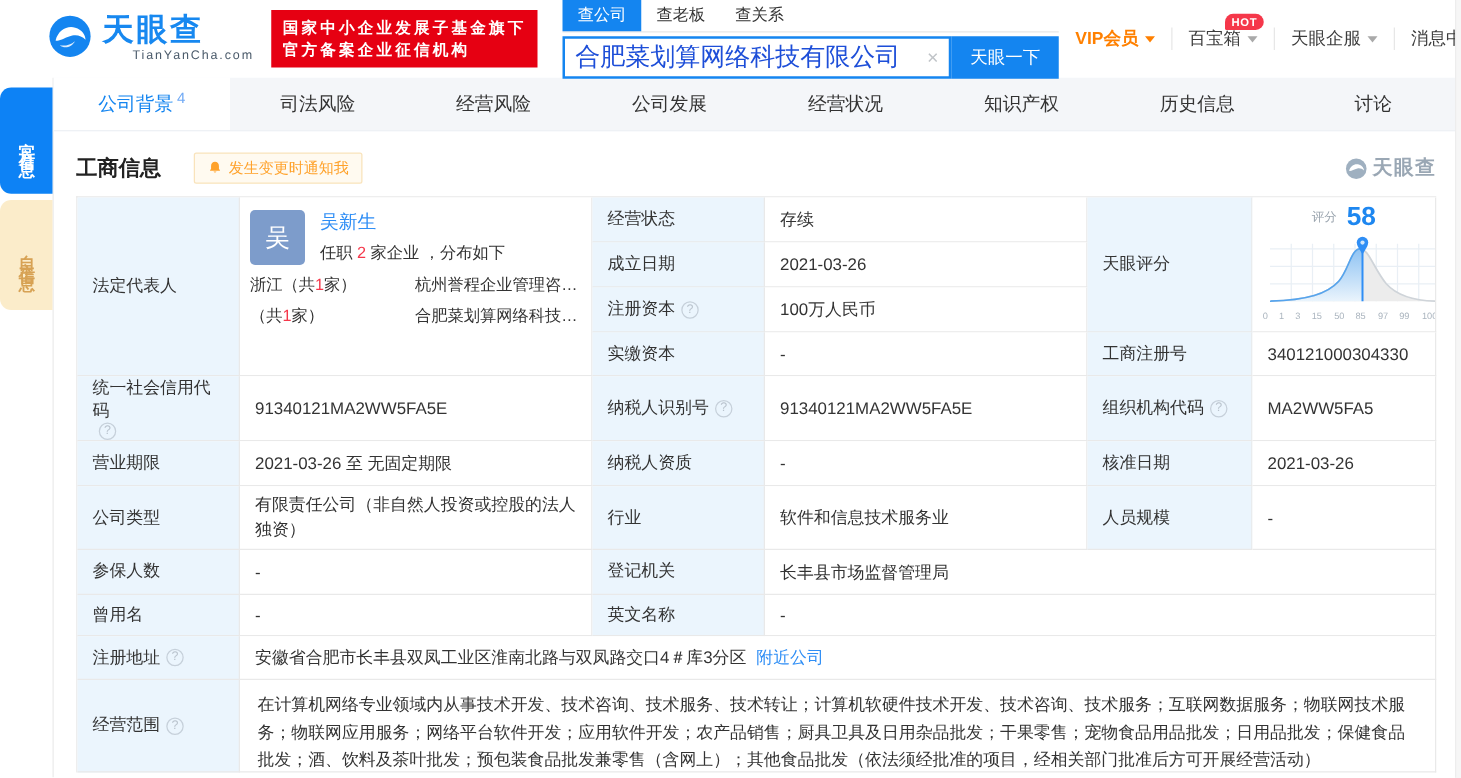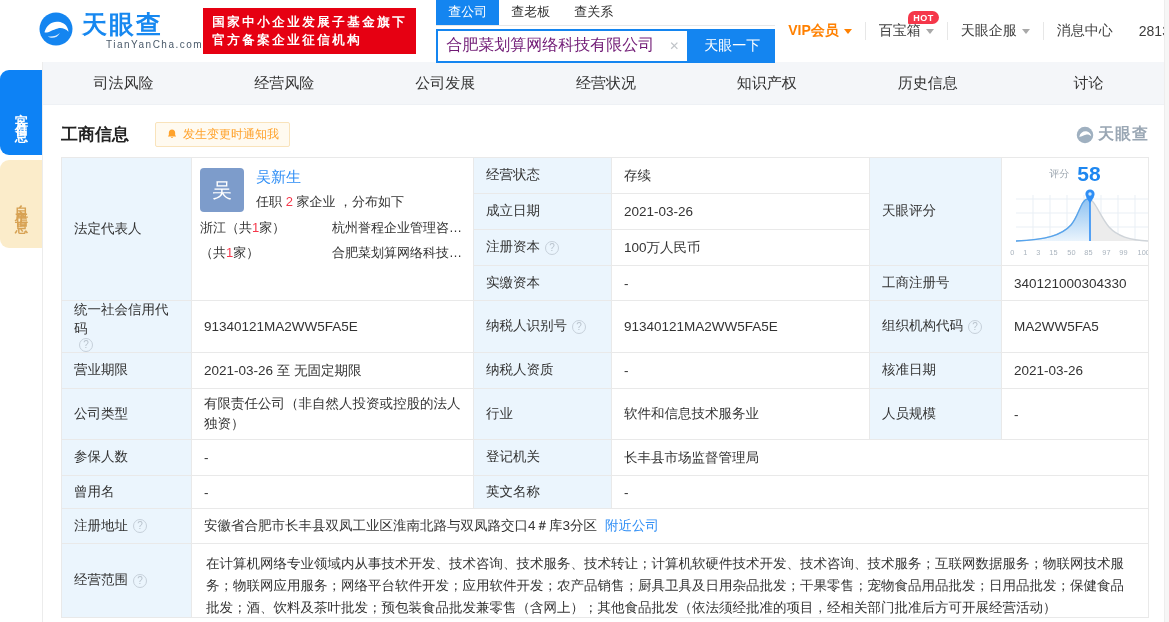--- a/index.html
+++ b/index.html
@@ -5,30 +5,30 @@
   * { margin:0; padding:0; box-sizing:border-box; }
   html,body { width:1169px; height:622px; overflow:hidden; background:#fff;
     font-family:"Liberation Sans","DejaVu Sans",sans-serif; color:#333; }
 
   
   .hdr { height:62px; display:flex; align-items:center; padding:0 14px 0 38px; background:#fff; position:relative; }
   .logo { display:flex; align-items:center; cursor:pointer; }
   .logo-txt { margin-left:8px; line-height:1; }
   .logo-name { font-size:25px; font-weight:bold; color:#1788f0; letter-spacing:2px; }
   .logo-dom { font-size:10px; color:#4a5a6a; letter-spacing:1.5px; margin-top:3px;margin-left:24px; }
-  .cert { background:#e60012; color:#fff; padding:5px 9px; line-height:1.45; }
+  .cert { margin-left:14px; background:#e60012; color:#fff; padding:5px 9px; line-height:1.45; }
   .cert div { font-size:12.5px; font-weight:bold; letter-spacing:2.5px; white-space:nowrap; }
 
   .search { margin-left:20px; width:400px; }
   .s-tabs { display:flex; align-items:flex-end; border-bottom:1px solid #e8e8e8; }
   .s-tab { font-size:13px; color:#333; padding:3px 12px 4px; cursor:pointer; }
   .s-tab.on { background:#1485f0; color:#fff; }
   .s-row { display:flex; margin-top:3px; height:34px; }
   .s-box { flex:1; display:flex; align-items:center; border:2px solid #1485f0; background:#fff; }
-  .s-box input { flex:1; border:none; outline:none; font-size:16px; color:#701a75; padding:0 8px;
+  .s-box input { flex:1; border:none; outline:none; font-size:20px; color:#1d4ed8; padding:0 8px;
     font-family:"Liberation Sans","DejaVu Sans",sans-serif; }
   .s-clear { color:#c0c4c8; font-size:12px; padding:0 8px; cursor:pointer; }
   .s-btn { width:86px; background:#1485f0; color:#fff; border:none; font-size:14px; cursor:pointer;
     font-family:"Liberation Sans","DejaVu Sans",sans-serif; }
 
   .menu { margin-left:auto; display:flex; align-items:center; font-size:14px; color:#3c3c3c; }
   .m-item { display:flex; align-items:center; padding:0 13px; cursor:pointer; position:relative; white-space:nowrap;justify-content:flex-end; }
   .m-item.sep { border-left:1px solid #e7e7e7; }
   .vip { color:#ff8000; font-weight:bold; }
   .caret { width:0; height:0; border:4px solid transparent; border-top:5px solid #a9a9a9; margin-left:5px; margin-top:4px; }
@@ -162,20 +162,24 @@
 <div class="rail-tab rail-official">
   <span>官方信息</span>
 </div>
 <div class="rail-tab rail-self">
   <span>自主信息</span>
 </div>
 
 <div class="content">
 
   <div class="navbar">
+    <div class="nav-tab on">
+      <span>公司背景</span>
+      <span class="nav-count">4</span>
+    </div>
     <div class="nav-tab">
         <span>司法风险</span>
       </div>
     <div class="nav-tab">
         <span>经营风险</span>
       </div>
     <div class="nav-tab">
         <span>公司发展</span>
       </div>
     <div class="nav-tab">

